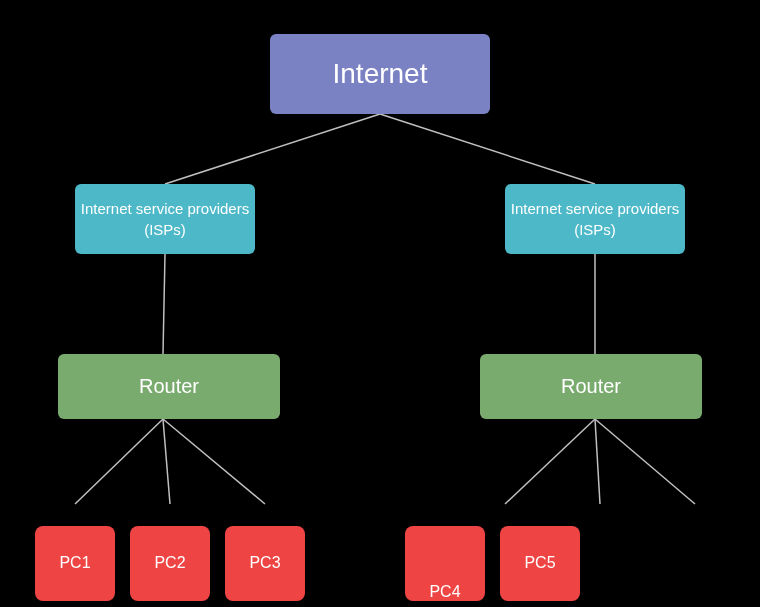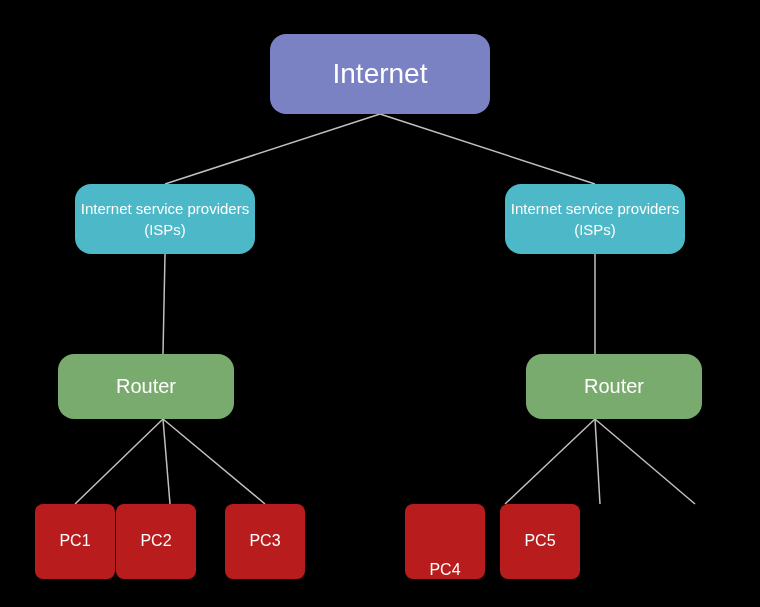--- a/index.html
+++ b/index.html
@@ -35,21 +35,21 @@
 
     
     .node {
       position: absolute;
       display: flex;
       align-items: center;
       justify-content: center;
       text-align: center;
       color: #fff;
       font-size: 18px;
-      border-radius: 16px;
+      border-radius: 6px;
     }
 
     .node-internet {
       background: #7b82c4;
       width: 220px;
       height: 80px;
       font-size: 28px;
       left: 50%;
       transform: translateX(-50%);
       top: 20px;
@@ -68,46 +68,47 @@
       top: 170px;
     }
 
     .node-isp-right {
       right: 65px;
       top: 170px;
     }
 
     .node-router {
       background: #7aab6e;
-      width: 176px;
+      width: 222px;
       height: 65px;
       font-size: 20px;
     }
 
     .node-router-left {
       left: 48px;
       top: 340px;
     }
 
     .node-router-right {
       right: 48px;
       top: 340px;
     }
 
     .node-pc {
-      background: #b91c1c;
+      background: #ef4444;
       width: 80px;
       height: 75px;
       font-size: 16px;
       border-radius: 8px;
+      margin-top: 22px;
     }
 
     
     .node-pc1 { left: 25px; top: 490px; }
-    .node-pc2 { left: 106px; top: 490px; }
+    .node-pc2 { left: 120px; top: 490px; }
     .node-pc3 { left: 215px; top: 490px; align-items: center; }
 
     .node-pc4 { right: 265px; top: 490px; align-items: flex-end; }
     .node-pc5 { right: 170px; top: 490px; }
     .node-pc6 { right: 75px; top: 490px; }
   </style>
 </head>
 <body>
 
 <div class="diagram">

